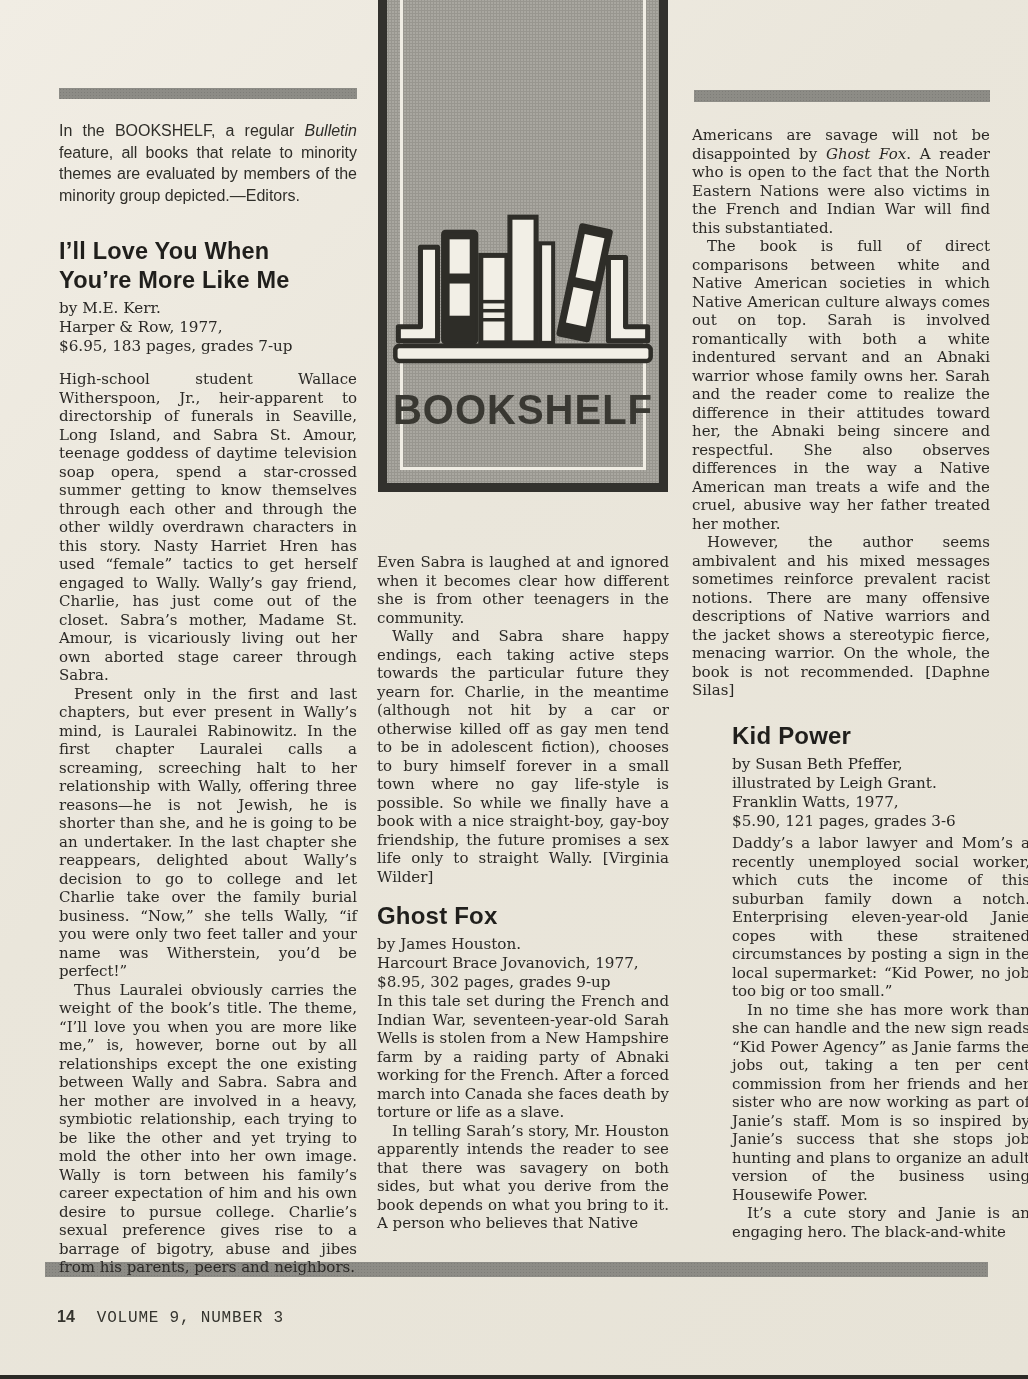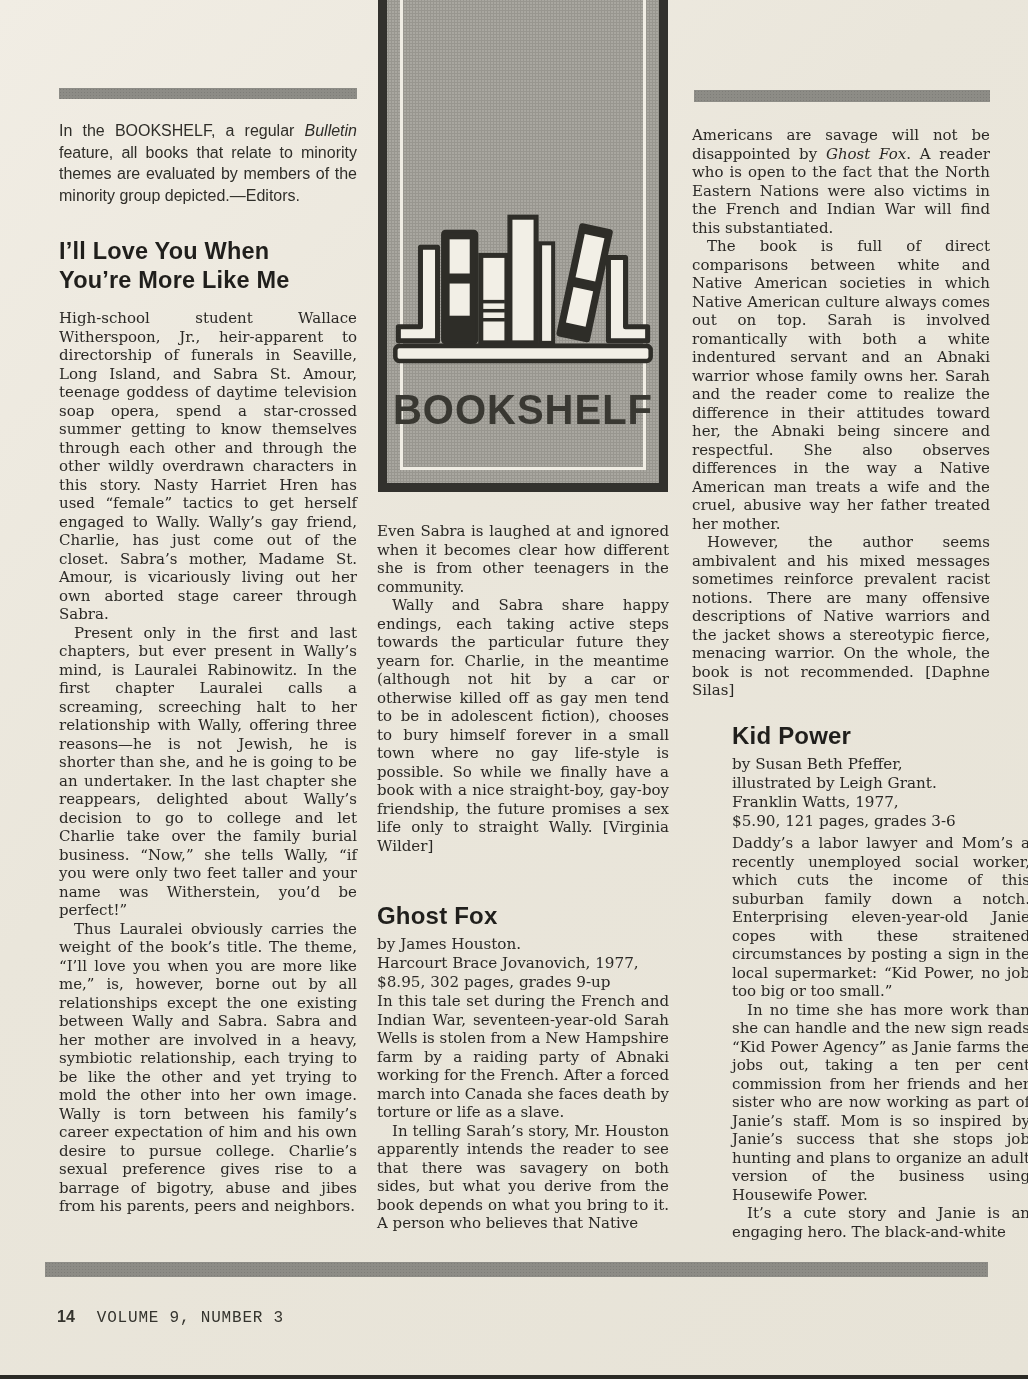--- a/index.html
+++ b/index.html
@@ -66,20 +66,25 @@
   <div class="bar speckle" style="left:45px; top:1262px; width:943px; height:15px;"></div>
 
   <div class="col" style="left:59px; top:120px; width:298px;">
     <div class="intro">
       <span>In the BOOKSHELF, a regular </span><span class="it">Bulletin</span><span> feature, all books that relate to minority themes are evaluated by members of the minority group depicted.—Editors.</span>
     </div>
     <h2 class="review-title" style="margin-top:31px;">
       <span style="display:block;">I’ll Love You When</span>
       <span style="display:block;">You’re More Like Me</span>
     </h2>
+    <div class="byline" style="margin-top:4px;">
+      <div>by M.E. Kerr.</div>
+      <div>Harper &amp; Row, 1977,</div>
+      <div>$6.95, 183 pages, grades 7-up</div>
+    </div>
     <div class="body-text" style="margin-top:14px;">
       <p>High-school student Wallace Witherspoon, Jr., heir-apparent to directorship of funerals in Seaville, Long Island, and Sabra St. Amour, teenage goddess of daytime television soap opera, spend a star-crossed summer getting to know themselves through each other and through the other wildly overdrawn characters in this story. Nasty Harriet Hren has used “female” tactics to get herself engaged to Wally. Wally’s gay friend, Charlie, has just come out of the closet. Sabra’s mother, Madame St. Amour, is vicariously living out her own aborted stage career through Sabra.</p>
       <p class="indent">Present only in the first and last chapters, but ever present in Wally’s mind, is Lauralei Rabinowitz. In the first chapter Lauralei calls a screaming, screeching halt to her relationship with Wally, offering three reasons—he is not Jewish, he is shorter than she, and he is going to be an undertaker. In the last chapter she reappears, delighted about Wally’s decision to go to college and let Charlie take over the family burial business. “Now,” she tells Wally, “if you were only two feet taller and your name was Witherstein, you’d be perfect!”</p>
       <p class="indent">Thus Lauralei obviously carries the weight of the book’s title. The theme, “I’ll love you when you are more like me,” is, however, borne out by all relationships except the one existing between Wally and Sabra. Sabra and her mother are involved in a heavy, symbiotic relationship, each trying to be like the other and yet trying to mold the other into her own image. Wally is torn between his family’s career expectation of him and his own desire to pursue college. Charlie’s sexual preference gives rise to a barrage of bigotry, abuse and jibes from his parents, peers and neighbors.</p>
     </div>
   </div>
 
   <div class="graphic-box">
     <div class="graphic-frame"></div>
     <svg class="books-svg" viewBox="0 0 260 190">
@@ -105,21 +110,21 @@
         <rect x="169" y="112" width="20" height="36" fill="#f2efe6"></rect>
       </g>
 
       <path d="M232 78 H215 V161 H254 V147 H232 Z" fill="#f2efe6" stroke="#2e2d28" stroke-width="5" stroke-linejoin="round"></path>
 
       <rect x="3" y="166" width="254" height="15" rx="4" fill="#f2efe6" stroke="#2e2d28" stroke-width="4.5"></rect>
     </svg>
     <div class="graphic-label">BOOKSHELF</div>
   </div>
 
-  <div class="col" style="left:377px; top:522px; width:292px;">
+  <div class="col" style="left:377px; top:553px; width:292px;">
     <div class="body-text">
       <p>Even Sabra is laughed at and ignored when it becomes clear how different she is from other teenagers in the community.</p>
       <p class="indent">Wally and Sabra share happy endings, each taking active steps towards the particular future they yearn for. Charlie, in the meantime (although not hit by a car or otherwise killed off as gay men tend to be in adolescent fiction), chooses to bury himself forever in a small town where no gay life-style is possible. So while we finally have a book with a nice straight-boy, gay-boy friendship, the future promises a sex life only to straight Wally. [Virginia Wilder]</p>
     </div>
   </div>
 
   <div class="col" style="left:377px; top:901px; width:292px;">
     <h2 class="review-title" style="font-size:24px;">Ghost Fox</h2>
     <div class="byline" style="margin-top:5px;">
       <div>by James Houston.</div>

